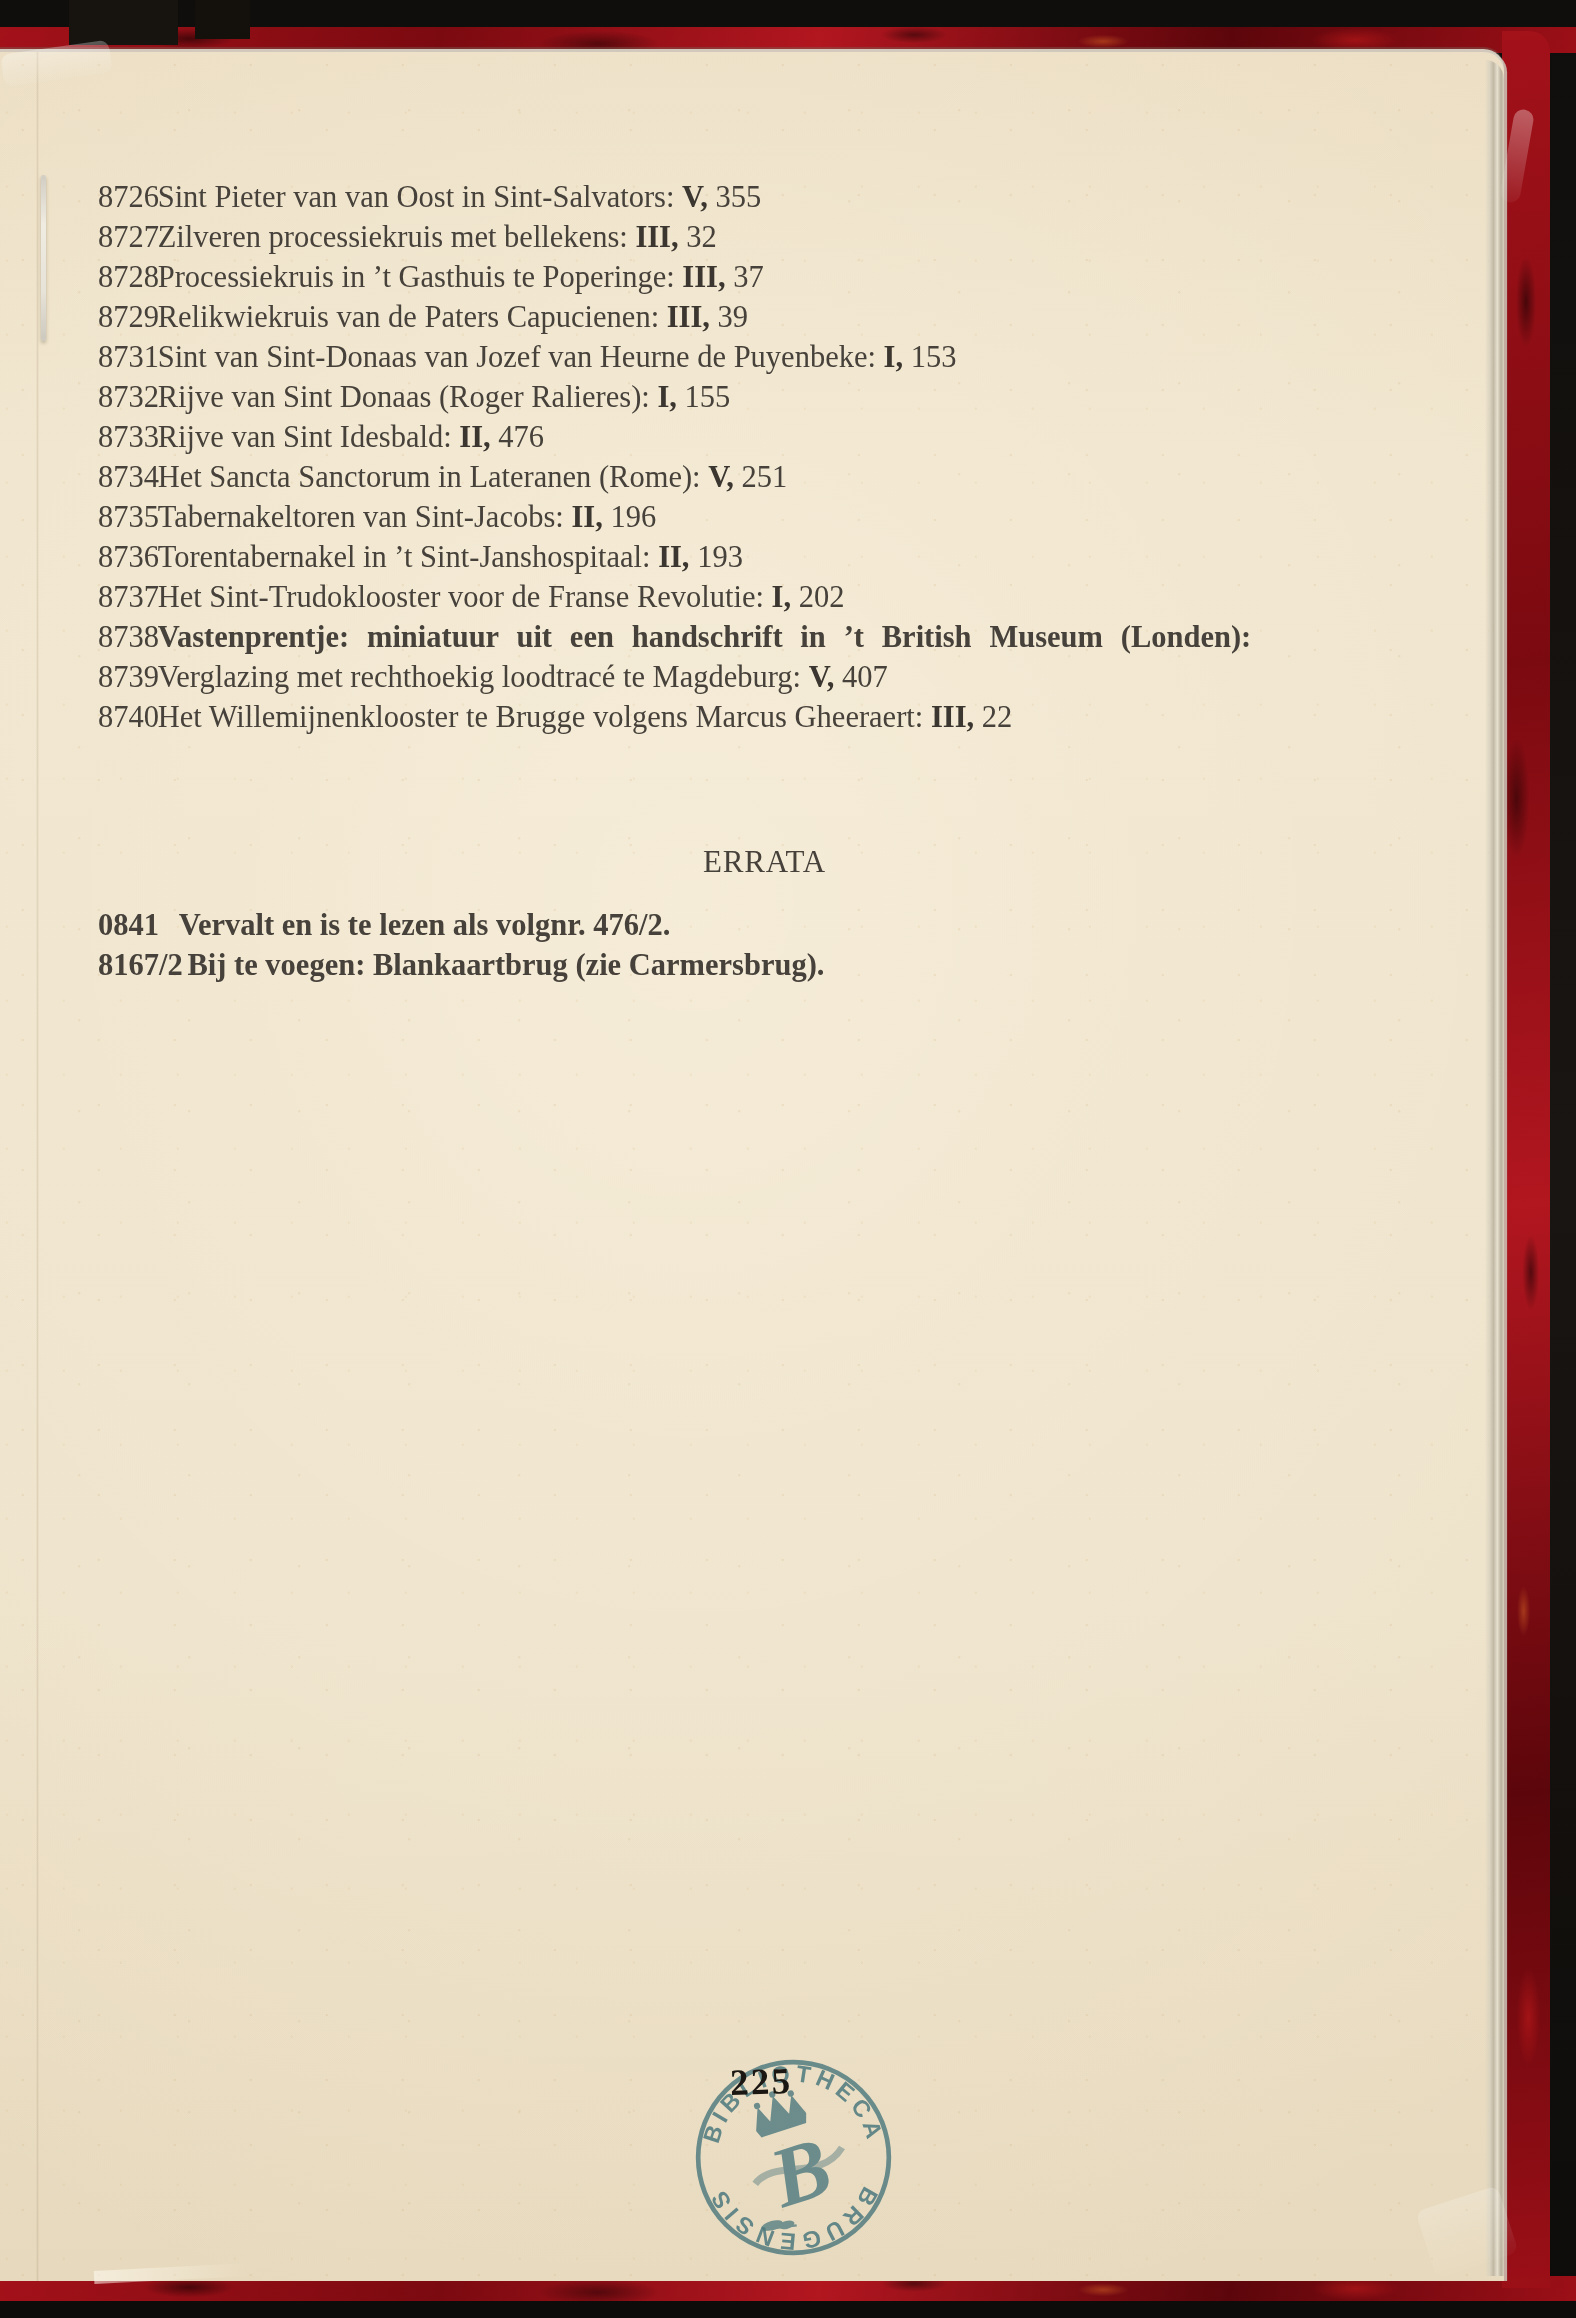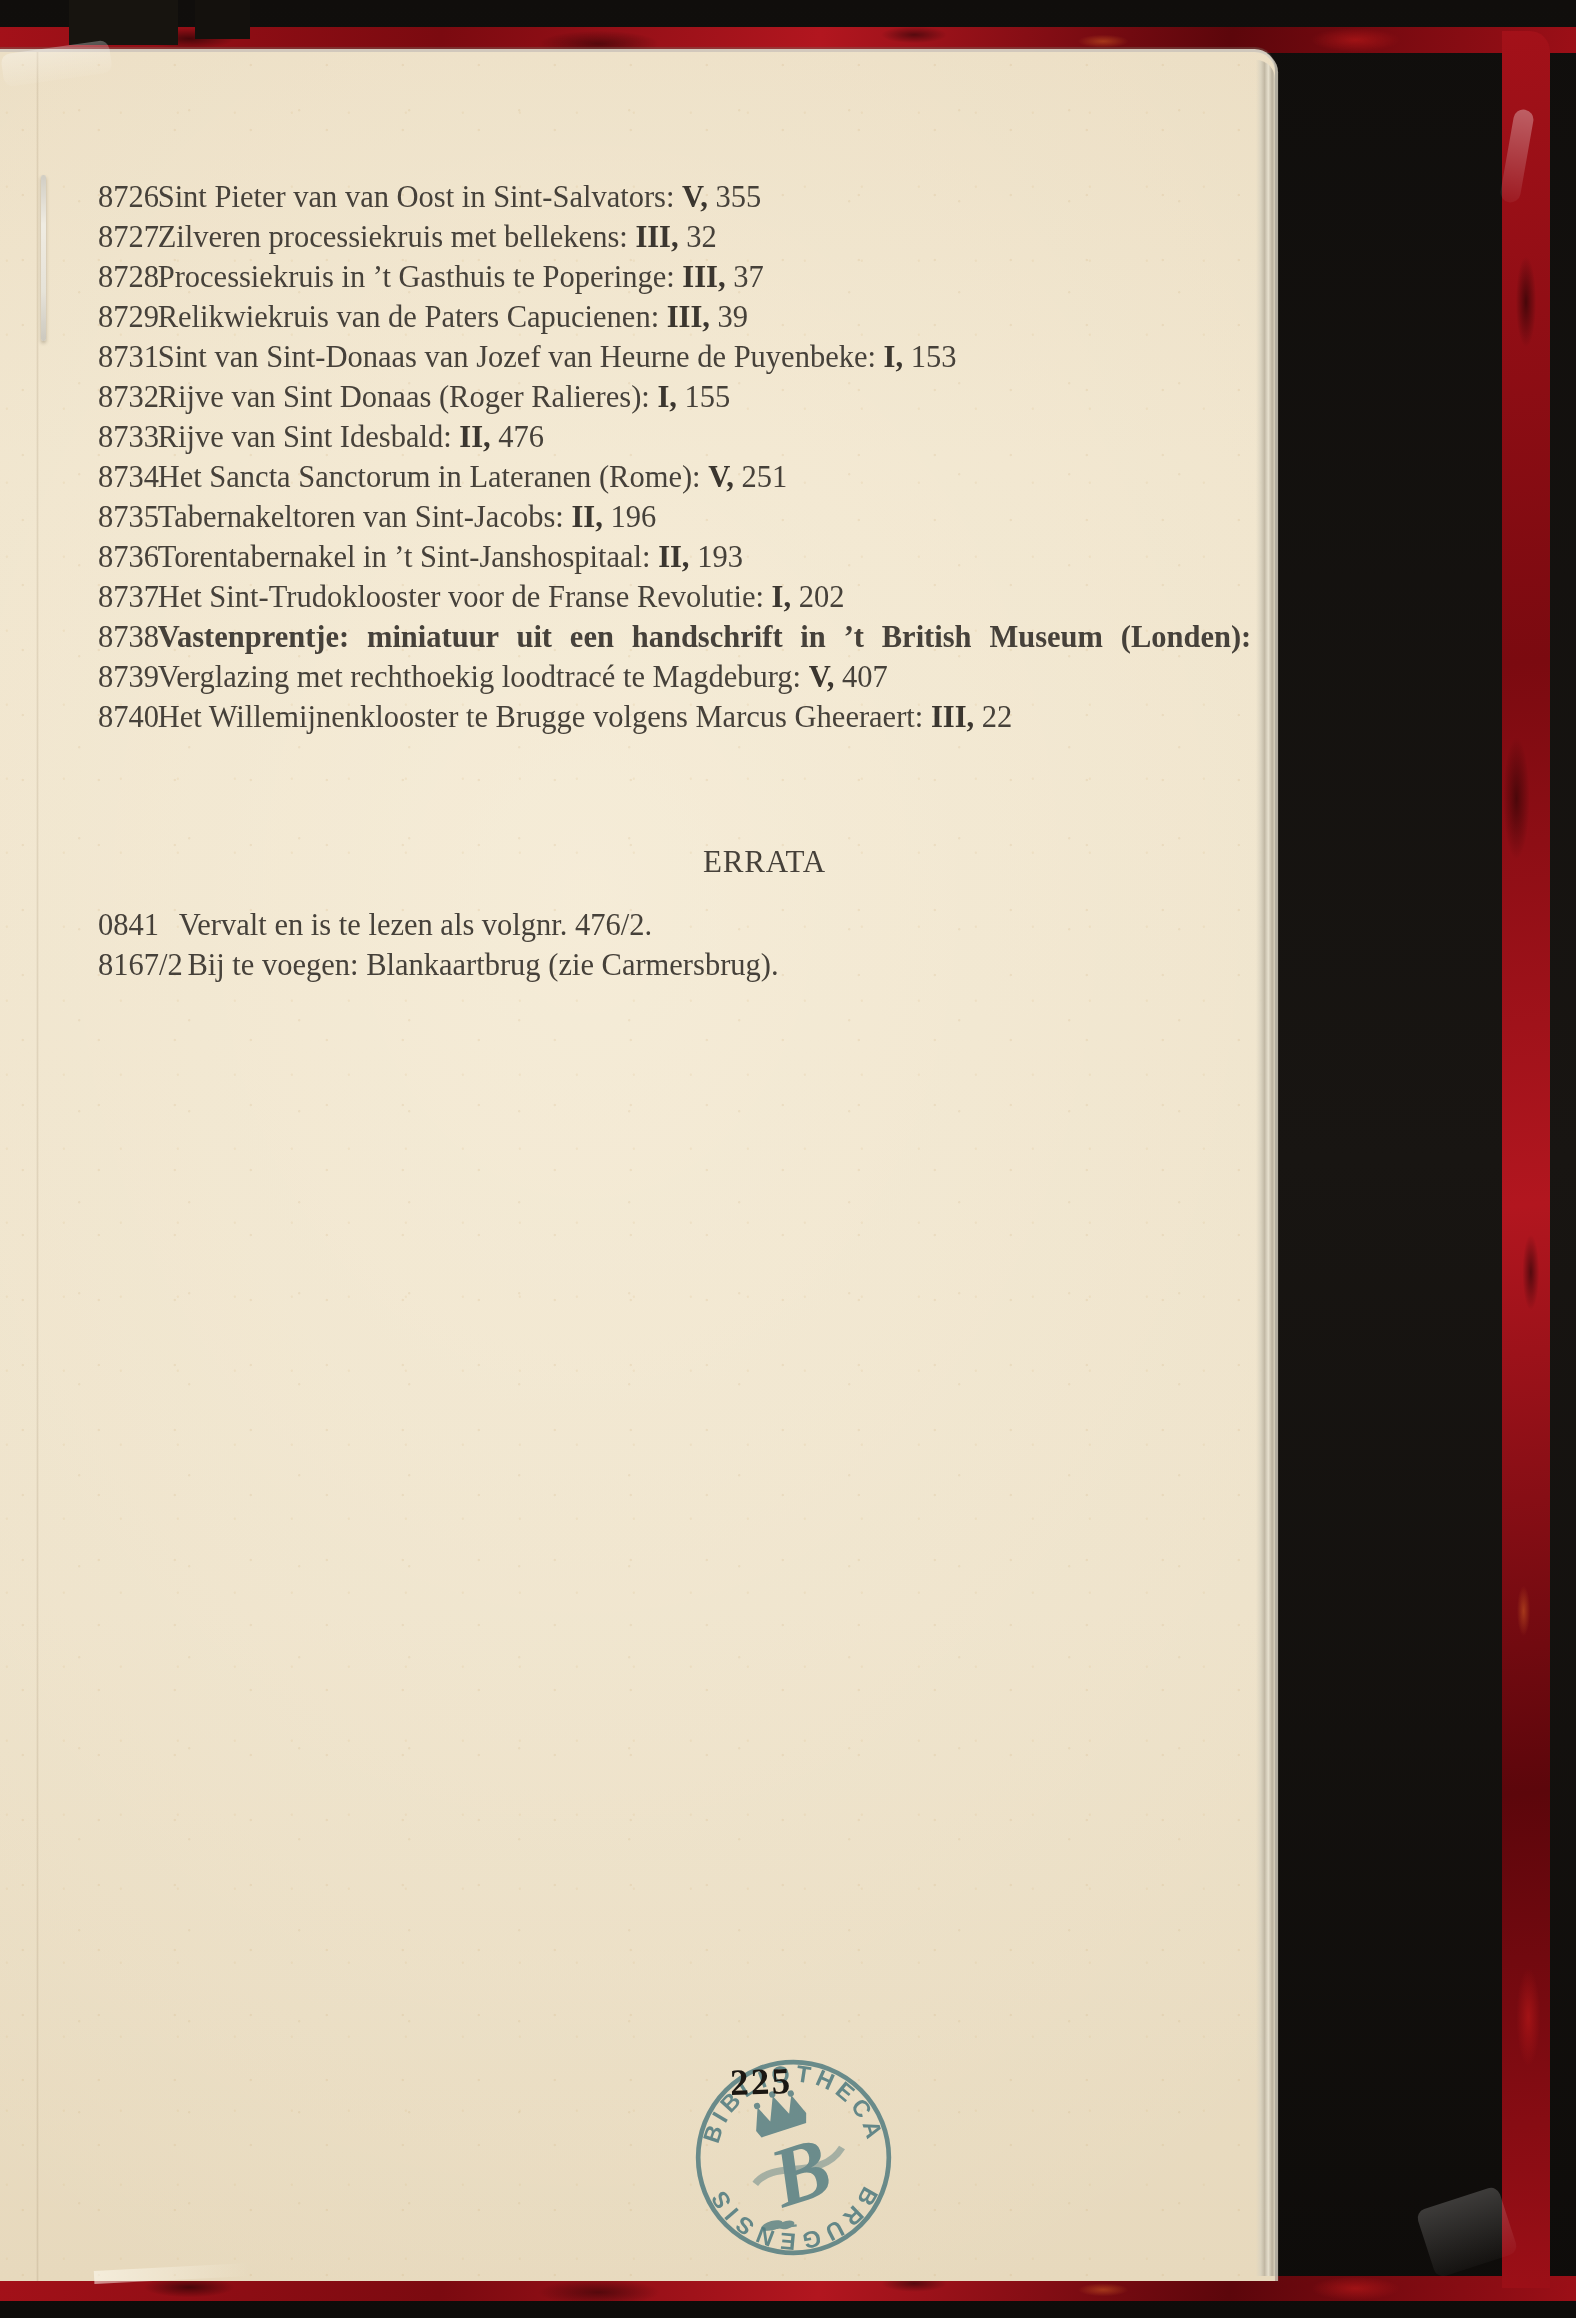--- a/index.html
+++ b/index.html
@@ -37,21 +37,21 @@
   .black-notch2{position:absolute;left:195px;top:0;width:55px;height:39px;background:#14110d;}
 
   
   .glare{position:absolute;background:linear-gradient(180deg,rgba(255,255,255,.55),rgba(255,255,255,.08));
     border-radius:9.4px;pointer-events:none;}
   .glare-topleft{left:1.6px;top:47px;width:109px;height:33px;transform:rotate(-8deg);opacity:.55;}
   .glare-topright{left:1507px;top:109px;width:20.3px;height:94px;transform:rotate(10deg);opacity:.6;border-radius:11px;}
   .glare-bottomright{left:1424px;top:2197px;width:86px;height:70px;transform:rotate(-18deg);opacity:.35;}
 
   
-  .page{position:absolute;left:0;top:52px;width:1275px;height:2229px;
+  .page{position:absolute;left:0;top:52px;width:1504px;height:2229px;
     background-color:#ecdfc6;
     background-image:
       radial-gradient(circle 1.1px at 30% 20%, rgba(198,160,100,.16) 0 0.8px, transparent 1.6px),
       radial-gradient(circle 0.9px at 72% 64%, rgba(190,152,92,.14) 0 0.8px, transparent 1.6px),
       radial-gradient(circle 1px at 12% 82%, rgba(210,175,115,.15) 0 0.8px, transparent 1.6px),
       radial-gradient(120% 90% at 46% 38%, rgba(255,249,234,.45), rgba(0,0,0,0) 75%),
       linear-gradient(180deg,#eadcc1 0%,#eee2c9 18%,#ece0c7 70%,#e7d9bd 100%);
     background-size:76px 65px,110px 91px,57px 74px,100% 100%,100% 100%;
     border-top-right-radius:20.3px;
     box-shadow:0 -3.1px 0 rgba(214,209,196,.95), 3.1px 0 0 rgba(205,199,184,.85), 0 -4.7px 0.8px rgba(120,110,95,.4);
@@ -72,21 +72,21 @@
   .content{position:absolute;left:98px;top:125px;width:1239px;color:#46413a;
     font-size:30.5px;line-height:40px;}
   .row{display:grid;grid-template-columns:55px 1fr;column-gap:4.7px;}
   .row .num{text-align:left;}
   .row .txt{}
   .row.spread .txt{word-spacing:10.2px;white-space:nowrap;font-weight:bold;}
   b{font-weight:bold;color:#3b362f;}
 
   .errata-title{margin:105px 0 23.4px 0;text-align:center;letter-spacing:0.8px;
     padding-left:94px;font-size:31px;}
-  .errata-row{white-space:nowrap;}
+  .errata-row{white-space:nowrap;font-weight:bold;}
   .errata-row .num{display:inline-block;min-width:76px;margin-right:4.7px;}
 
   
   .stamp{position:absolute;left:688px;top:2000px;width:211px;height:211px;opacity:.92;}
   .stamp svg{display:block;}
   .page-number-stamp{position:absolute;left:730px;top:2008px;font-size:37px;font-weight:bold;
     color:#1b1712;letter-spacing:2.3px;transform:rotate(-2deg);
     font-family:"Liberation Serif",serif;}
 </style>
 </head>

